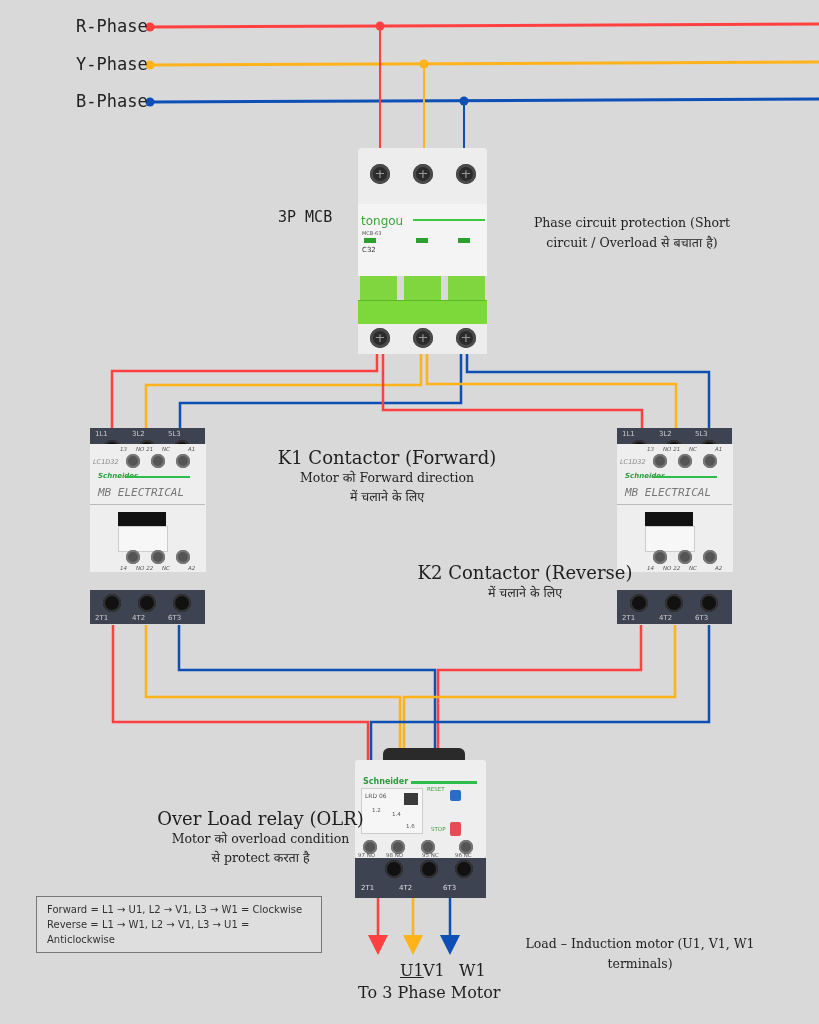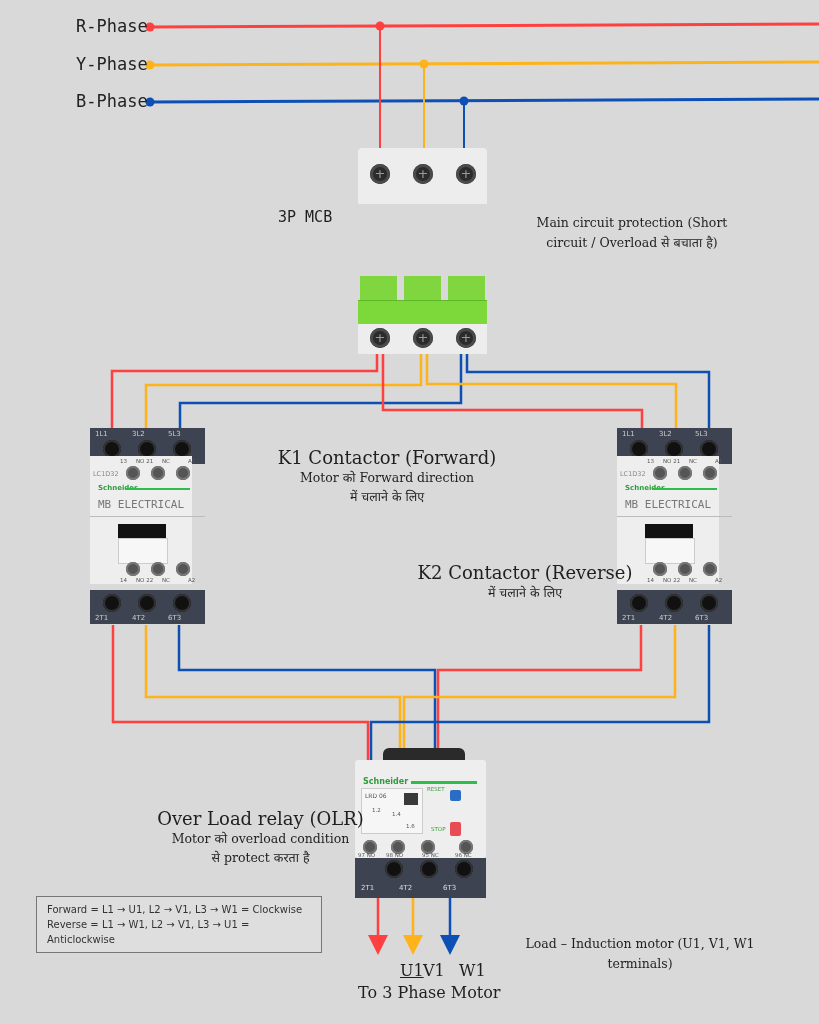--- a/index.html
+++ b/index.html
@@ -23,21 +23,21 @@
   .screw { position:absolute; width:20px; height:20px; border-radius:50%; background:#2b2b2b; box-shadow:inset 0 0 0 3px #4a4a4a; }
   .screw::after { content:"+"; position:absolute; left:0; top:0; width:20px; height:20px; text-align:center; line-height:20px; color:#999; font-size:13px; font-family:"DejaVu Sans", sans-serif; }
   .brand-t { position:absolute; left:3px; top:66px; font-family:"DejaVu Sans", sans-serif; font-size:12px; color:#3aa53a; }
   .model-t { position:absolute; left:4px; top:82px; font-family:"DejaVu Sans", sans-serif; font-size:5px; color:#555; }
   .rate-t { position:absolute; left:4px; top:98px; font-family:"DejaVu Sans", sans-serif; font-size:7px; color:#333; }
   .gline { position:absolute; left:55px; top:71px; width:72px; height:2px; background:#3ec83e; }
   .gtag { position:absolute; top:89px; width:12px; height:5px; background:#2ca02c; }
   
   .ctr { position:absolute; width:115px; height:196px; }
   .ctr .blk { position:absolute; left:0; width:115px; background:#3d4350; }
-  .ctr .body { position:absolute; left:0; top:28px; width:102px; height:128px; background:#eeeeee; }
+  .ctr .body { position:absolute; left:0; top:16px; width:116px; height:128px; background:#eeeeee;font-style:italic; }
   .ctr .lbltxt { position:absolute; font-family:"DejaVu Sans", sans-serif; font-size:7px; color:#ccc; }
   .ctr .auxtxt { position:absolute; font-family:"DejaVu Sans", sans-serif; font-size:5.5px; color:#555; }
   .ctr .mb { position:absolute; left:8px; top:78px; font-family:"DejaVu Sans Mono", monospace; font-size:11px; color:#777; }
   .ctr .sch { position:absolute; left:8px; top:62px; font-family:"DejaVu Sans", sans-serif; font-size:7px; font-weight:bold; color:#2d9c3c; }
   .ctr .sline { position:absolute; left:36px; top:66px; width:64px; height:2px; background:#2dbd4a; }
   .ctr .win { position:absolute; left:28px; top:106px; width:48px; height:14px; background:#111; }
   .ctr .slot { position:absolute; left:28px; top:120px; width:48px; height:24px; background:#f7f7f7; border:1px solid #ccc; }
   .ctr .hatch { position:absolute; left:0; top:96px; width:115px; height:1px; background:#bbb; }
   .aux { position:absolute; width:14px; height:14px; border-radius:50%; background:#555; box-shadow:inset 0 0 0 2px #777; }
   .cscrew { position:absolute; width:18px; height:18px; border-radius:50%; background:#111; box-shadow:inset 0 0 0 2px #333; }
@@ -115,32 +115,41 @@
 <div class="lbl phase-lbl" style="left:56px;top:54px;">Y-Phase</div>
 <div class="lbl phase-lbl" style="left:56px;top:91px;">B-Phase</div>
 
 <div class="lbl" style="left:258px;top:208px;font-family:'DejaVu Sans Mono',monospace;font-size:15px;">3P MCB</div>
 <div class="mcb">
   <div class="top">
     <div class="screw" style="left:12px;top:16px;"></div>
     <div class="screw" style="left:55px;top:16px;"></div>
     <div class="screw" style="left:98px;top:16px;"></div>
   </div>
+  <div class="mid">
+    <div class="brand-t" style="top:10px;">tongou</div>
+    <div class="gline" style="top:15px;"></div>
+    <div class="model-t" style="top:26px;">MCB-63</div>
+    <div class="gtag" style="left:6px;top:34px;"></div>
+    <div class="gtag" style="left:58px;top:34px;"></div>
+    <div class="gtag" style="left:100px;top:34px;"></div>
+    <div class="rate-t" style="top:42px;">C32</div>
+  </div>
   <div class="handle" style="left:2px;"></div>
   <div class="handle" style="left:46px;"></div>
   <div class="handle" style="left:90px;"></div>
   <div class="bar"></div>
   <div class="bot">
     <div class="screw" style="left:12px;top:4px;"></div>
     <div class="screw" style="left:55px;top:4px;"></div>
     <div class="screw" style="left:98px;top:4px;"></div>
   </div>
 </div>
 <div class="lbl note" style="left:500px;top:213px;width:224px;">
-  <div>Main circuit protection (Short</div>
+  <div>Phase circuit protection (Short</div>
   <div>circuit / Overload से बचाता है)</div>
 </div>
 
 <div class="ctr" style="left:90px;top:428px;">
   <div class="blk" style="top:0;height:36px;">
     <span class="lbltxt" style="left:5px;top:2px;">1L1</span>
     <span class="lbltxt" style="left:42px;top:2px;">3L2</span>
     <span class="lbltxt" style="left:78px;top:2px;">5L3</span>
     <div class="cscrew" style="left:13px;top:12px;"></div>
     <div class="cscrew" style="left:48px;top:12px;"></div>

